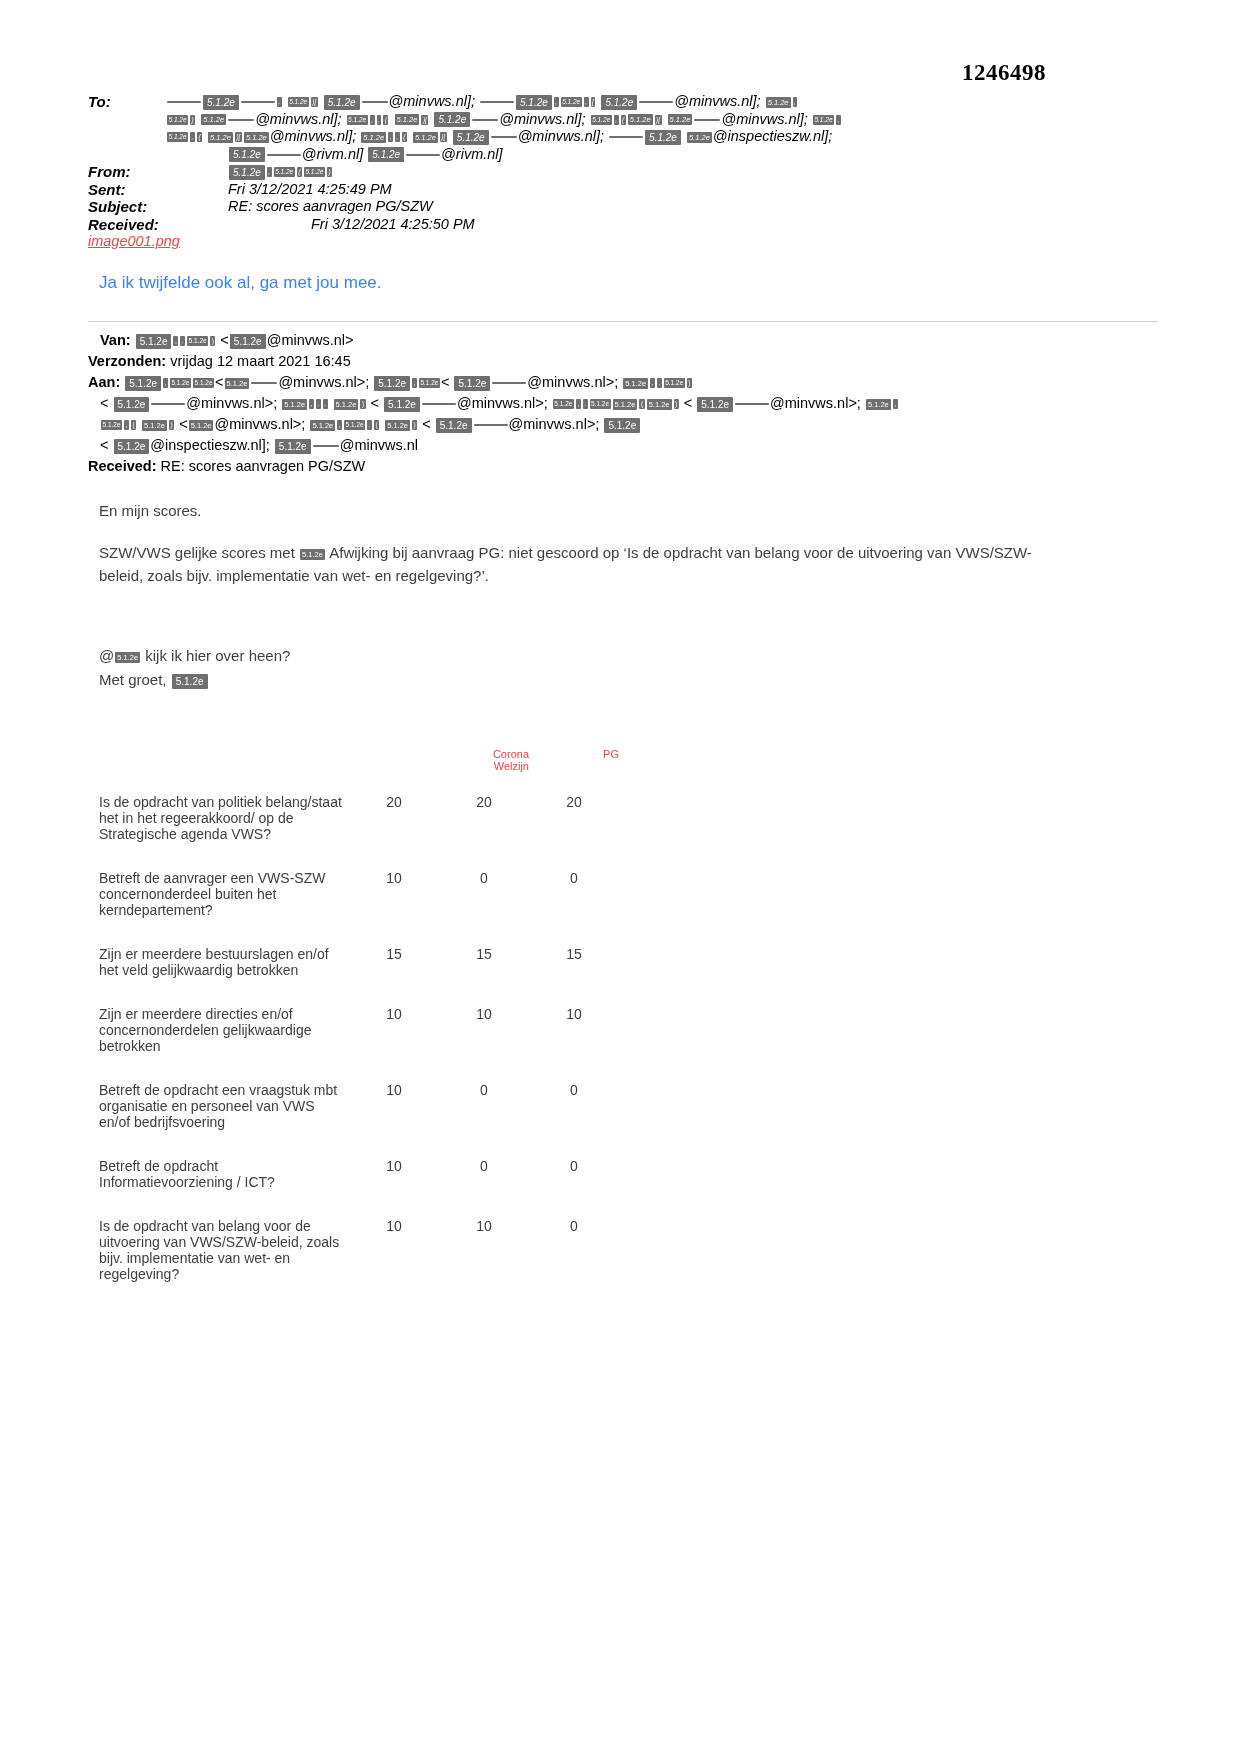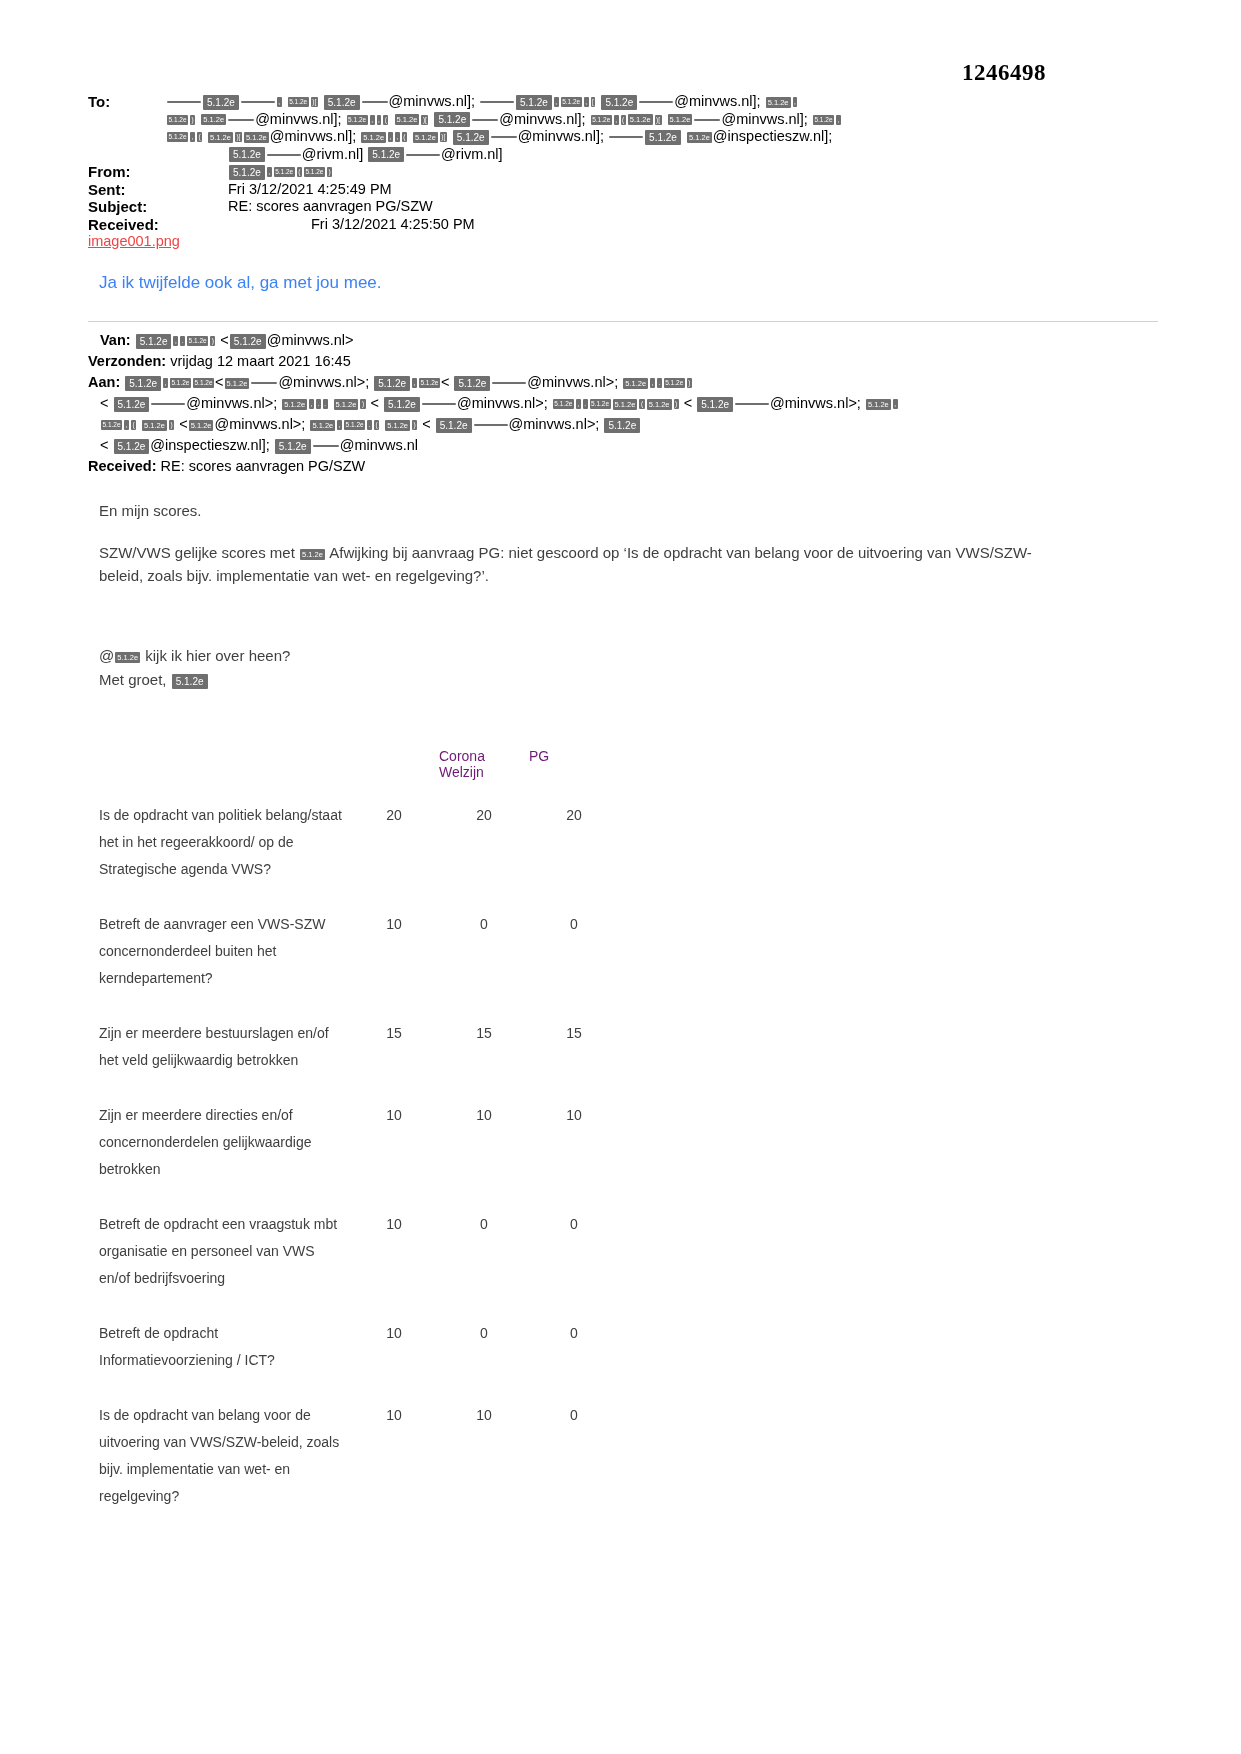--- a/index.html
+++ b/index.html
@@ -36,20 +36,21 @@
     left: 88px;
     top: 85px;
     width: 1070px;
     font-family: "Liberation Sans", sans-serif;
     font-size: 14.5px;
     line-height: 17.5px;
   }
   .hdr-row {
     display: flex;
     align-items: flex-start;
+    font-style: italic;
   }
   .hdr-label {
     font-weight: bold;
     font-size: 15px;
     width: 78px;
     flex: 0 0 78px;
   }
   .hdr-val {
     flex: 1 1 auto;
   }
@@ -146,30 +147,30 @@
     position: absolute;
     left: 99px;
     top: 663px;
     width: 520px;
     border-collapse: collapse;
     font-size: 14px;
     color: #3f3f3f;
   }
   .score-table th {
     font-weight: normal;
-    text-align: left;
+    text-align: right;
     vertical-align: top;
     padding: 0 0 22px 0;
-    font-size: 14px;
-    color: #701a75;
+    font-size: 11px;
+    color: #ef4444;
   }
   .score-table td {
     vertical-align: top;
     padding: 0 0 28px 0;
-    line-height: 27px;
+    line-height: 16px;
   }
   .col-q { width: 250px; padding-right: 20px; }
   .col-n { width: 90px; text-align: center; }
   .th-corona { width: 90px; text-align: center; }
   .th-pg { width: 90px; text-align: left; padding-left: 12px; margin-left: 17px; }
   .score-table tbody tr td.col-n { text-align: center; }
 </style>
 </head>
 <body>
 

